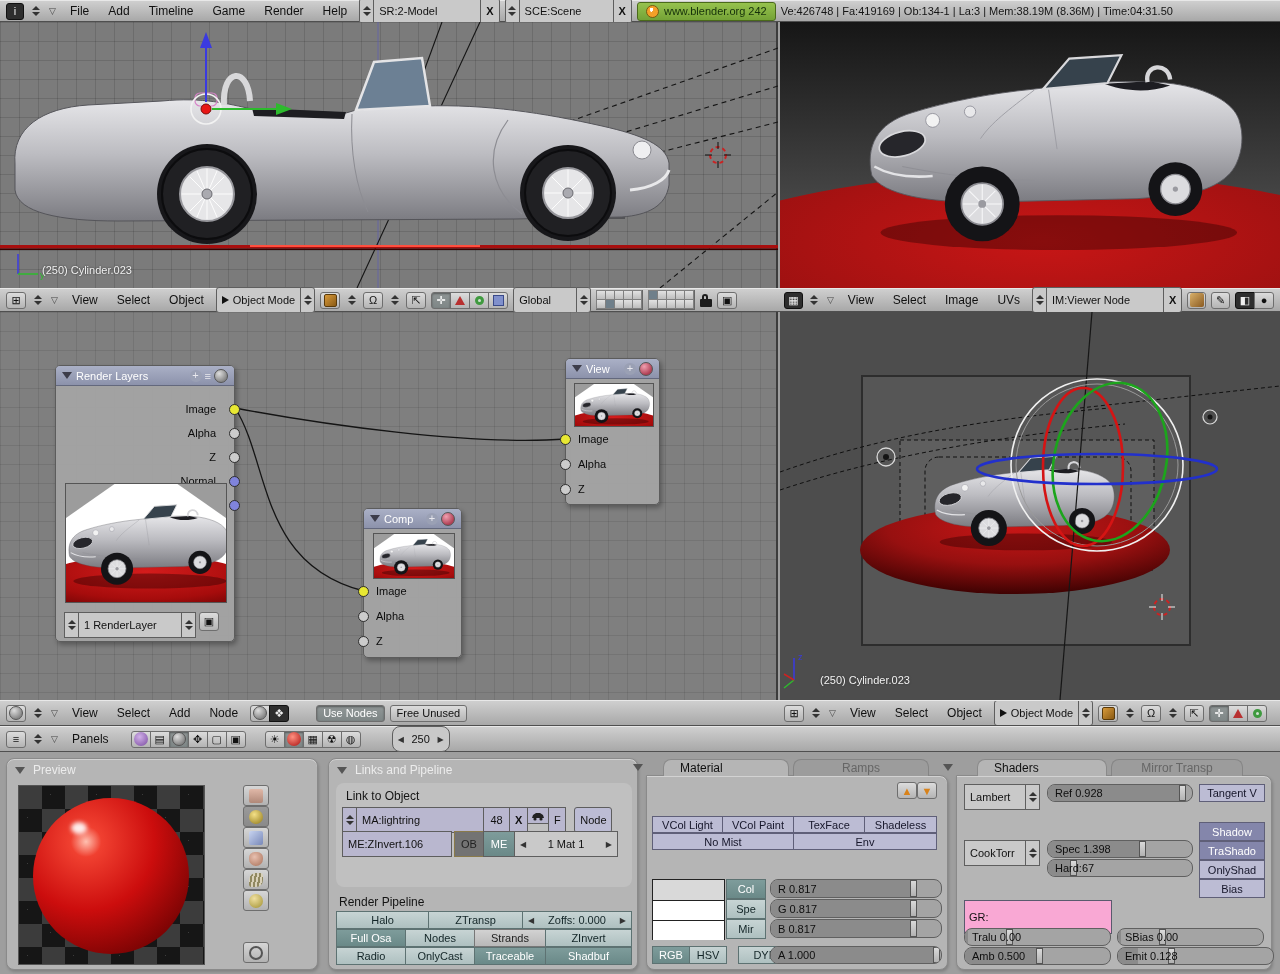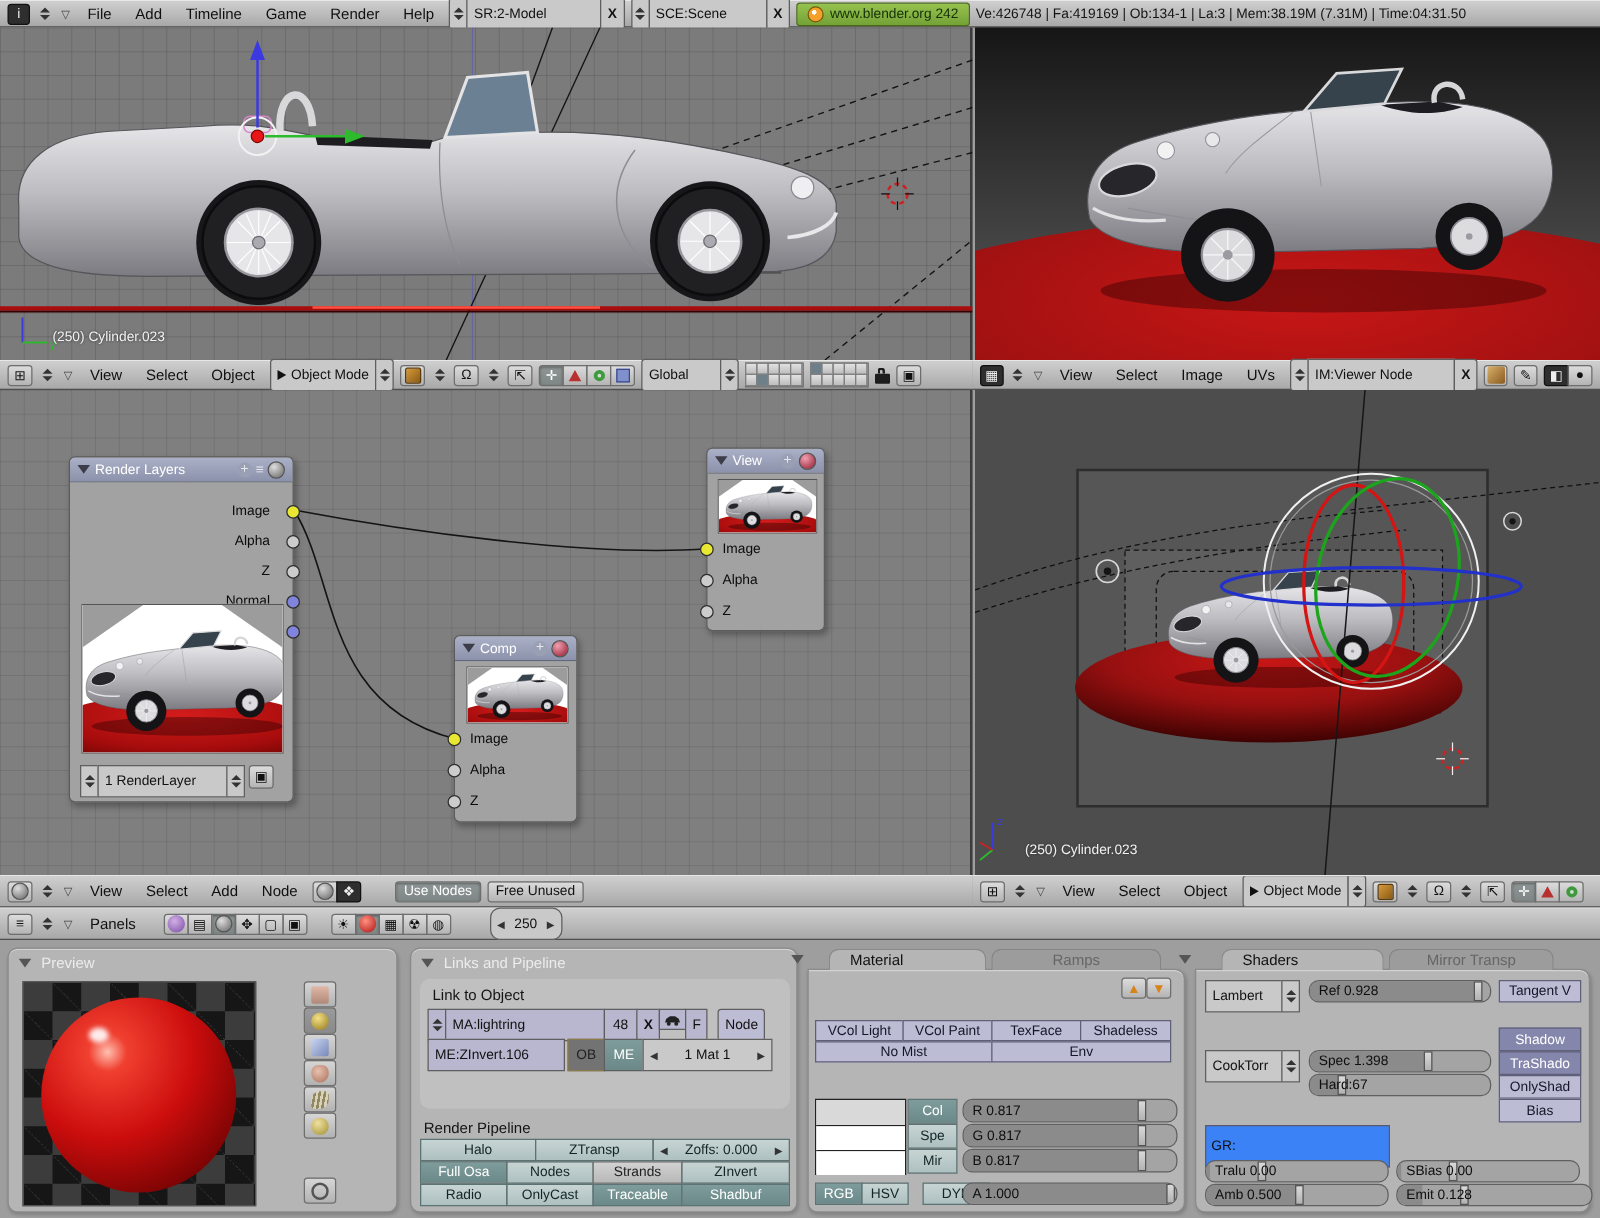--- a/index.html
+++ b/index.html
@@ -67,21 +67,21 @@
   .tab.active{background:#b5b5b5;border:1px solid #8a8a8a;border-bottom:none;color:#111;}
   .tab.inactive{background:#9c9c9c;border:1px solid #858585;border-bottom:none;color:#666;}
   .teal{background:linear-gradient(#c7d4d4,#aec0c0);border:1px solid #5d7272;color:#132527;
         font-size:11px;display:flex;align-items:center;justify-content:center;position:absolute;box-sizing:border-box;}
   .teal.on{background:linear-gradient(#7e9c9b,#6a8988);color:#fff;}
   .greyb{background:linear-gradient(#d2d2d2,#b8b8b8);border:1px solid #777;color:#222;
         font-size:11px;display:flex;align-items:center;justify-content:center;position:absolute;box-sizing:border-box;}
   .purp{background:#bcbcd4;border:1px solid #5f5f78;color:#16162a;font-size:11px;
         display:flex;align-items:center;justify-content:center;position:absolute;box-sizing:border-box;}
   .purp.on{background:#8486ab;color:#fff;text-align:center;}
-  .pfld{background:#3b82f6;border:1px solid #5a5a6e;font-size:11px;display:flex;align-items:center;
+  .pfld{background:#f9a8d4;border:1px solid #5a5a6e;font-size:11px;display:flex;align-items:center;
         padding:16px 4px;position:absolute;box-sizing:border-box;color:#111;}
   .cream{background:#737373;border:1px solid #8a7a4a;color:#222;}
   .slider{position:absolute;background:#a4a4a4;border:1px solid #606060;border-radius:8px;
           font-size:11px;color:#0e0e0e;box-sizing:border-box;overflow:hidden;}
   .slider .fill{position:absolute;left:0;top:0;bottom:0;background:#8b8b8b;}
   .slider .knob{position:absolute;top:0;bottom:0;width:7px;background:linear-gradient(#dadada,#b2b2b2);border:1px solid #555;box-sizing:border-box;}
   .slider .lab{position:absolute;left:7px;top:50%;transform:translateY(-50%);white-space:nowrap;}
   .arr{font-size:8px;color:#333;}
   .plabel{position:absolute;font-size:12px;color:#141414;}
   
@@ -226,21 +226,21 @@
         <i class="tu"></i>
         <i class="td"></i>
       </span>
     <span class="gfld" style="width:95px">SCE:Scene</span>
     <span class="gfld xb">X</span>
   </span>
   <span class="webbtn">
     <span class="logo"></span>
     <span>www.blender.org 242</span>
   </span>
-  <span class="stats">Ve:426748 | Fa:419169 | Ob:134-1 | La:3  | Mem:38.19M (7.31M)  | Time:04:31.50</span>
+  <span class="stats">Ve:426748 | Fa:419169 | Ob:134-1 | La:3  | Mem:38.19M (8.36M)  | Time:04:31.50</span>
 </div>
 
 <div class="abs vp gridbg" style="left:0;top:22px;width:778px;height:266px;border-right:2px solid #3c3c3c">
   <svg width="778" height="266">
     <line x1="378" y1="0" x2="378" y2="266" stroke="#5a5ab8" stroke-width="1" opacity="0.65"></line>
     <g stroke="#141414" stroke-width="1.1" fill="none">
       <line x1="480" y1="0" x2="357" y2="266"></line>
       <line x1="442" y1="0" x2="398" y2="120"></line>
       <g stroke-dasharray="5,4">
         <line x1="778" y1="26" x2="432" y2="148"></line>

